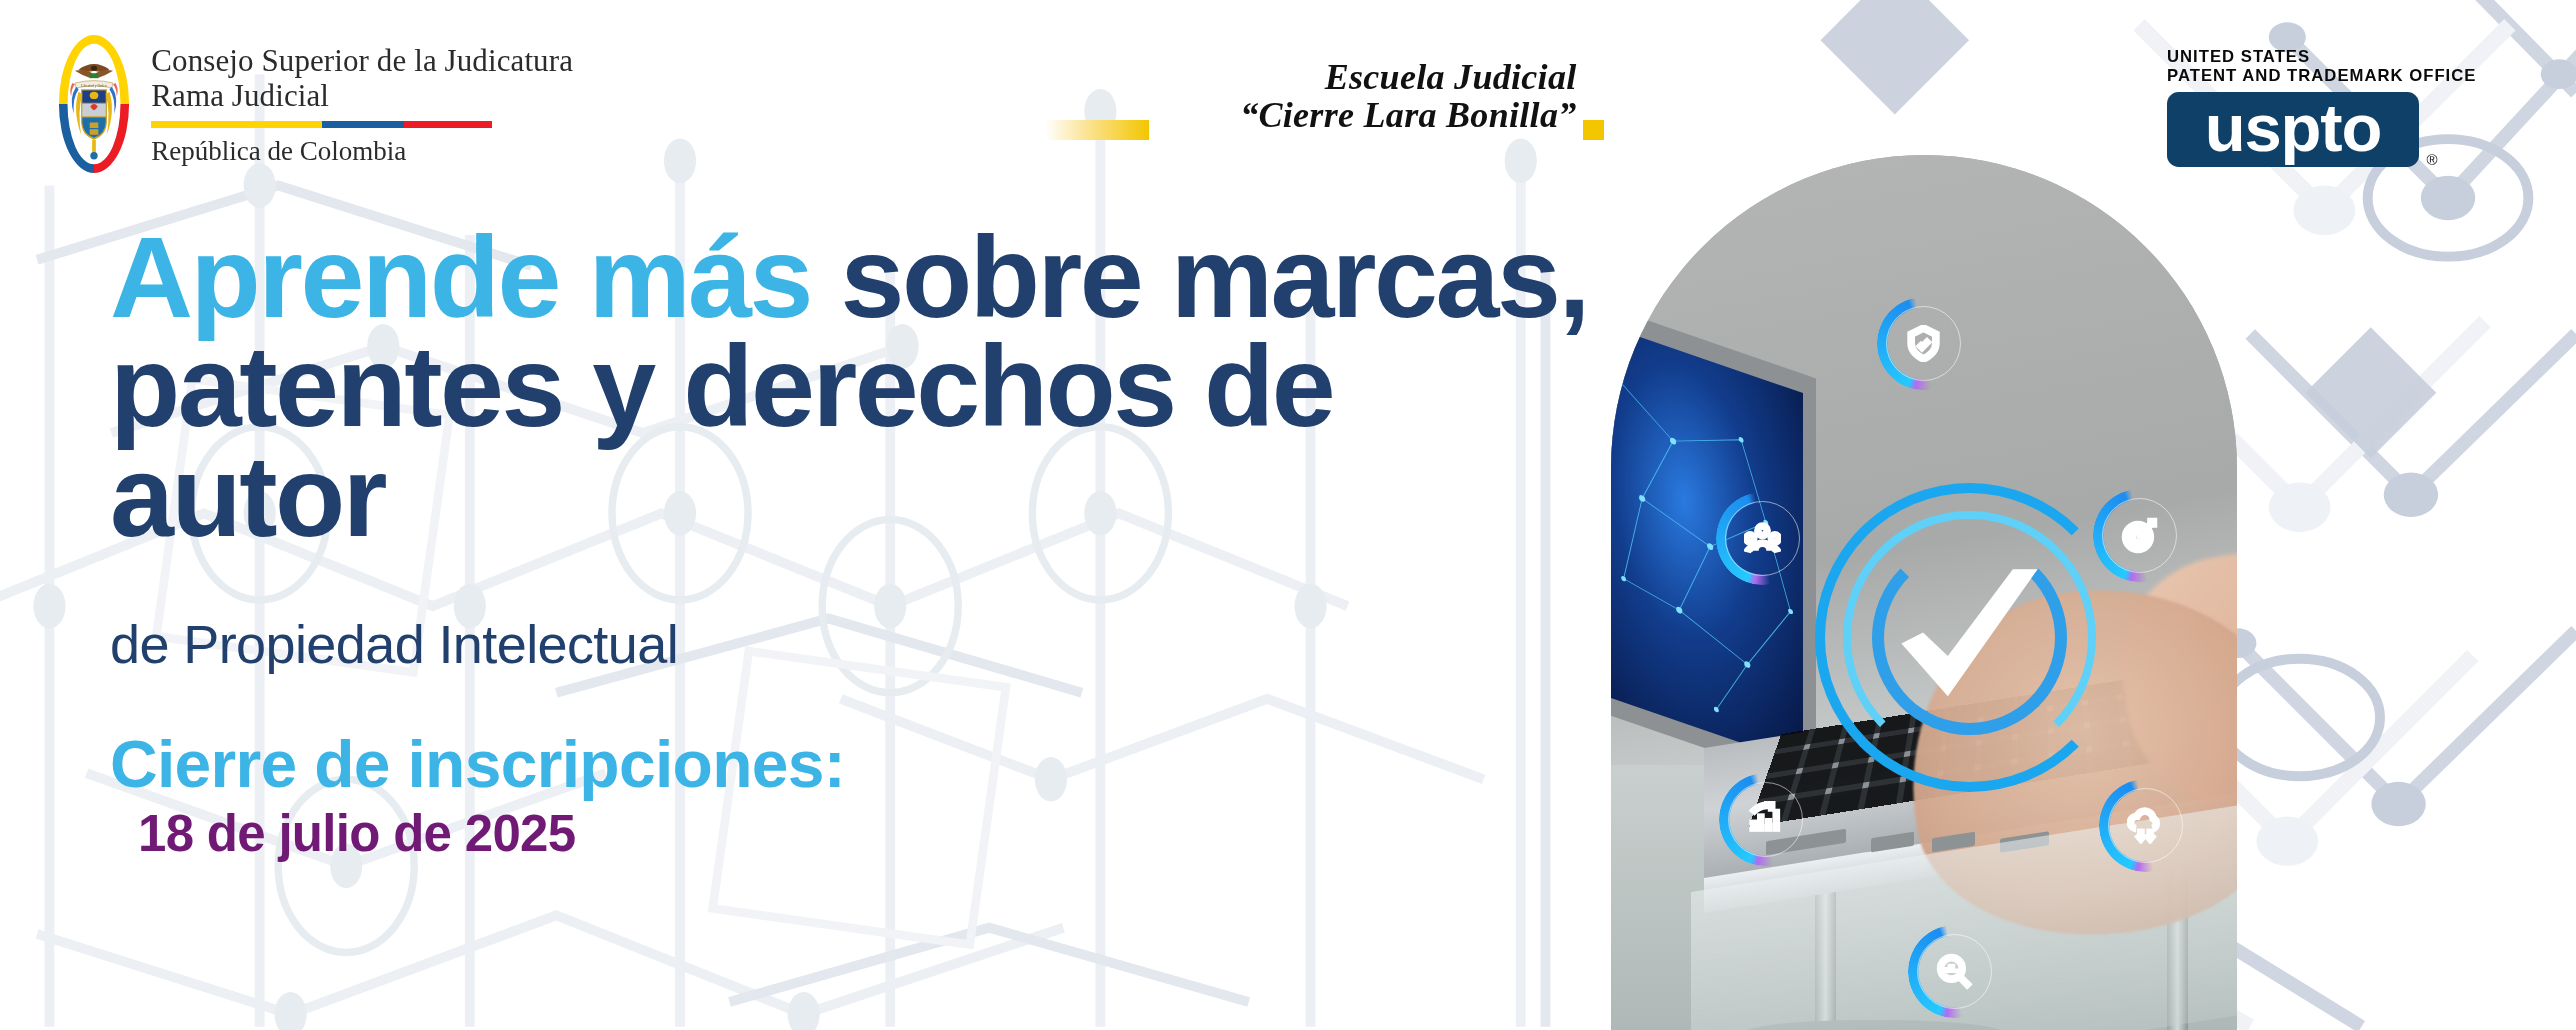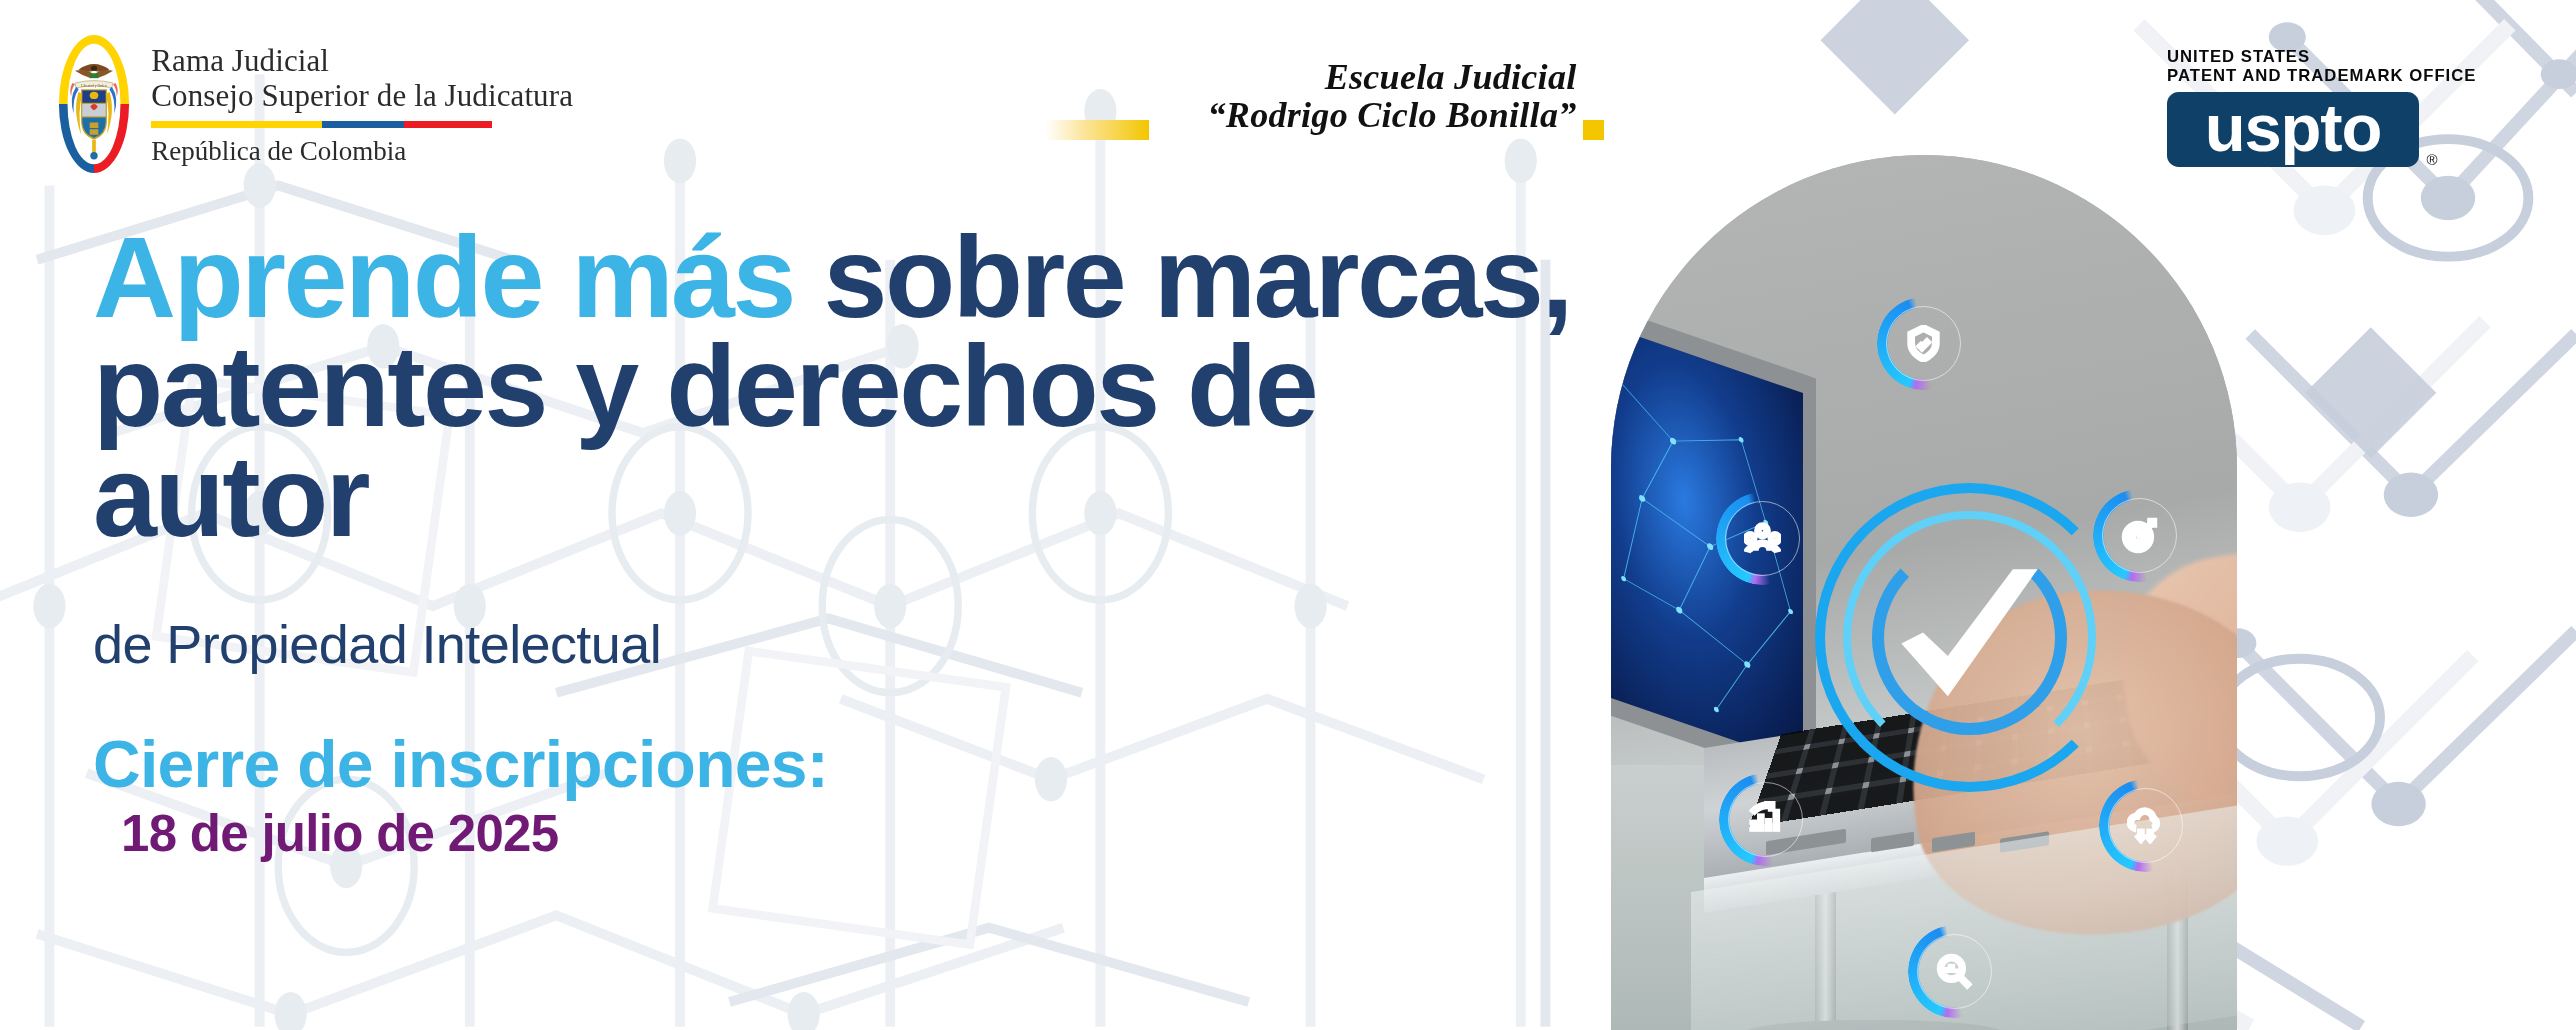--- a/index.html
+++ b/index.html
@@ -31,21 +31,21 @@
 
   
   .uspto{position:absolute;left:2161px;top:48px;width:260px;margin-left:6px;}
   .uspto-l1{font-size:16.7px;font-weight:bold;color:#0a0a0a;letter-spacing:1px;line-height:1.12;white-space:nowrap;}
   .uspto-l2{font-size:16.7px;font-weight:bold;color:#0a0a0a;letter-spacing:1px;line-height:1.12;white-space:nowrap;margin-bottom:6.8px;}
   .uspto-box{position:relative;width:252px;height:75px;background:#0E4068;border-radius:11.7px;display:flex;align-items:center;justify-content:center;}
   .uspto-word{font-family:"Liberation Sans",sans-serif;font-weight:bold;font-size:67px;color:#ffffff;letter-spacing:-1.2px;line-height:1;transform:translateY(-2.5px);text-align:center;}
   .uspto-reg{position:absolute;right:-18.5px;bottom:-1.2px;font-size:15px;color:#111;}
 
   
-  .copy{position:absolute;left:93px;top:223px;width:1484px;}
+  .copy{position:absolute;left:110px;top:223px;width:1484px;}
   .headline{font-family:"Liberation Sans",sans-serif;font-weight:bold;font-size:115px;line-height:0.95;letter-spacing:-2.5px;color:#22406E;margin:0;}
   .headline .hl-accent{color:#3CB4E5;}
   .sub{margin-top:63px;}
   .sub1{font-family:"Liberation Sans",sans-serif;font-weight:bold;font-size:54px;line-height:1.12;letter-spacing:-0.9px;color:#22406E;}
   .sub2{font-family:"Liberation Sans",sans-serif;font-weight:normal;font-size:54px;line-height:1.12;letter-spacing:-0.6px;color:#22406E;}
   .deadline{margin-top:52px;}
   .dl1{font-family:"Liberation Sans",sans-serif;font-weight:bold;font-size:66px;line-height:1.18;letter-spacing:-0.7px;color:#3CB4E5;}
   .dl2{font-family:"Liberation Sans",sans-serif;font-weight:bold;font-size:51px;line-height:1.18;letter-spacing:-0.7px;color:#701a75;margin-left:28px;}
 
   
@@ -223,34 +223,34 @@
         <path d="M90 100 Q100 130 86 170 Q92 132 84 104 Z" fill="#E8B713"></path>
         <path d="M36 92 Q24 110 32 136 Q30 110 40 96 Z" fill="#2F73C6"></path>
         <path d="M94 92 Q106 110 98 136 Q100 110 90 96 Z" fill="#2F73C6"></path>
         <path d="M30 86 q-6 10 -2 22 q0 -12 6 -20 z" fill="#E86B5A"></path>
         <path d="M100 86 q6 10 2 22 q0 -12 -6 -20 z" fill="#E86B5A"></path>
         <path d="M62 178 h6 v22 h-6 z" fill="#E8B713"></path>
         <circle cx="65" cy="204" r="6" fill="#1C6FA8"></circle>
       </svg>
     </div>
     <div class="rama-text">
+      <div class="rama-line">Consejo Superior de la Judicatura</div>
       <div class="rama-line">Rama Judicial</div>
-      <div class="rama-line">Consejo Superior de la Judicatura</div>
       <div class="tricolor">
         <div class="tri-y"></div>
         <div class="tri-b"></div>
         <div class="tri-r"></div>
       </div>
       <div class="rama-sub">República de Colombia</div>
     </div>
   </div>
 
   <div class="escuela">
     <div class="escuela-t1">Escuela Judicial</div>
-    <div class="escuela-t2">“Rodrigo Ciclo Bonilla”</div>
+    <div class="escuela-t2">“Cierre Lara Bonilla”</div>
     <div class="escuela-bar-l"></div>
     <div class="escuela-bar-r"></div>
   </div>
 
   <div class="uspto">
     <div class="uspto-l1">UNITED STATES</div>
     <div class="uspto-l2">PATENT AND TRADEMARK OFFICE</div>
     <div class="uspto-box">
       <span class="uspto-word">uspto</span>
       <span class="uspto-reg">®</span>

